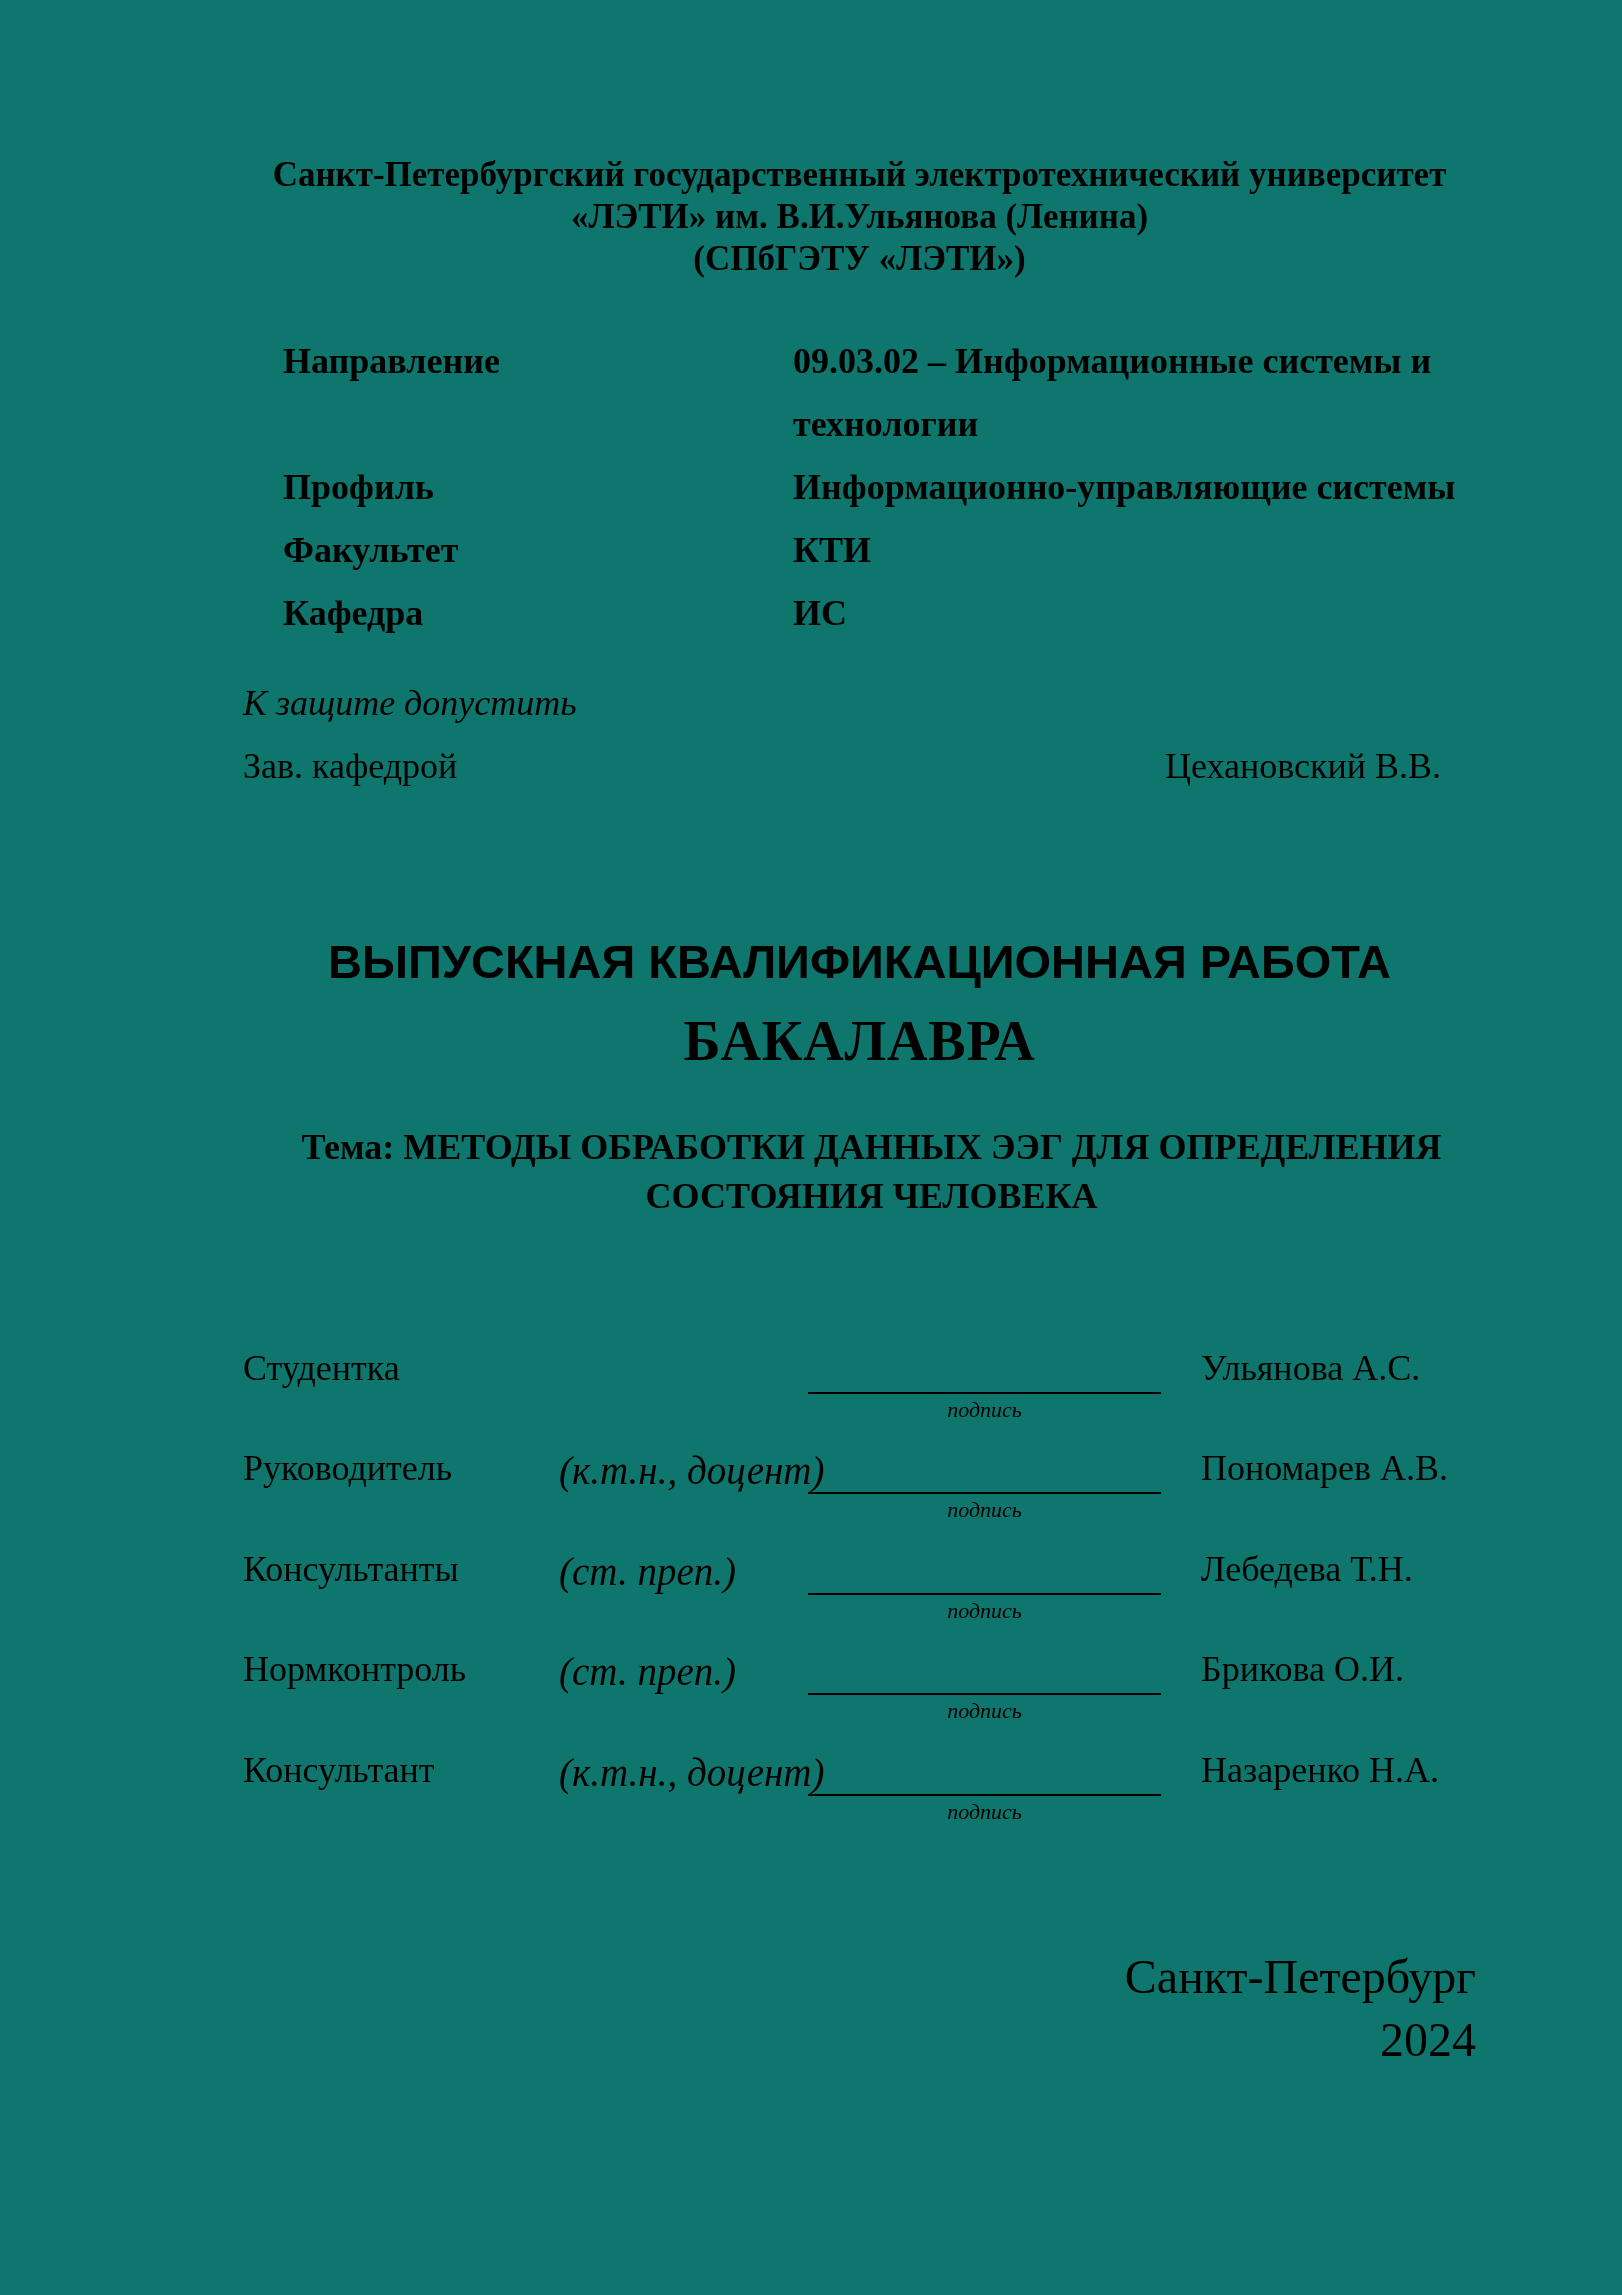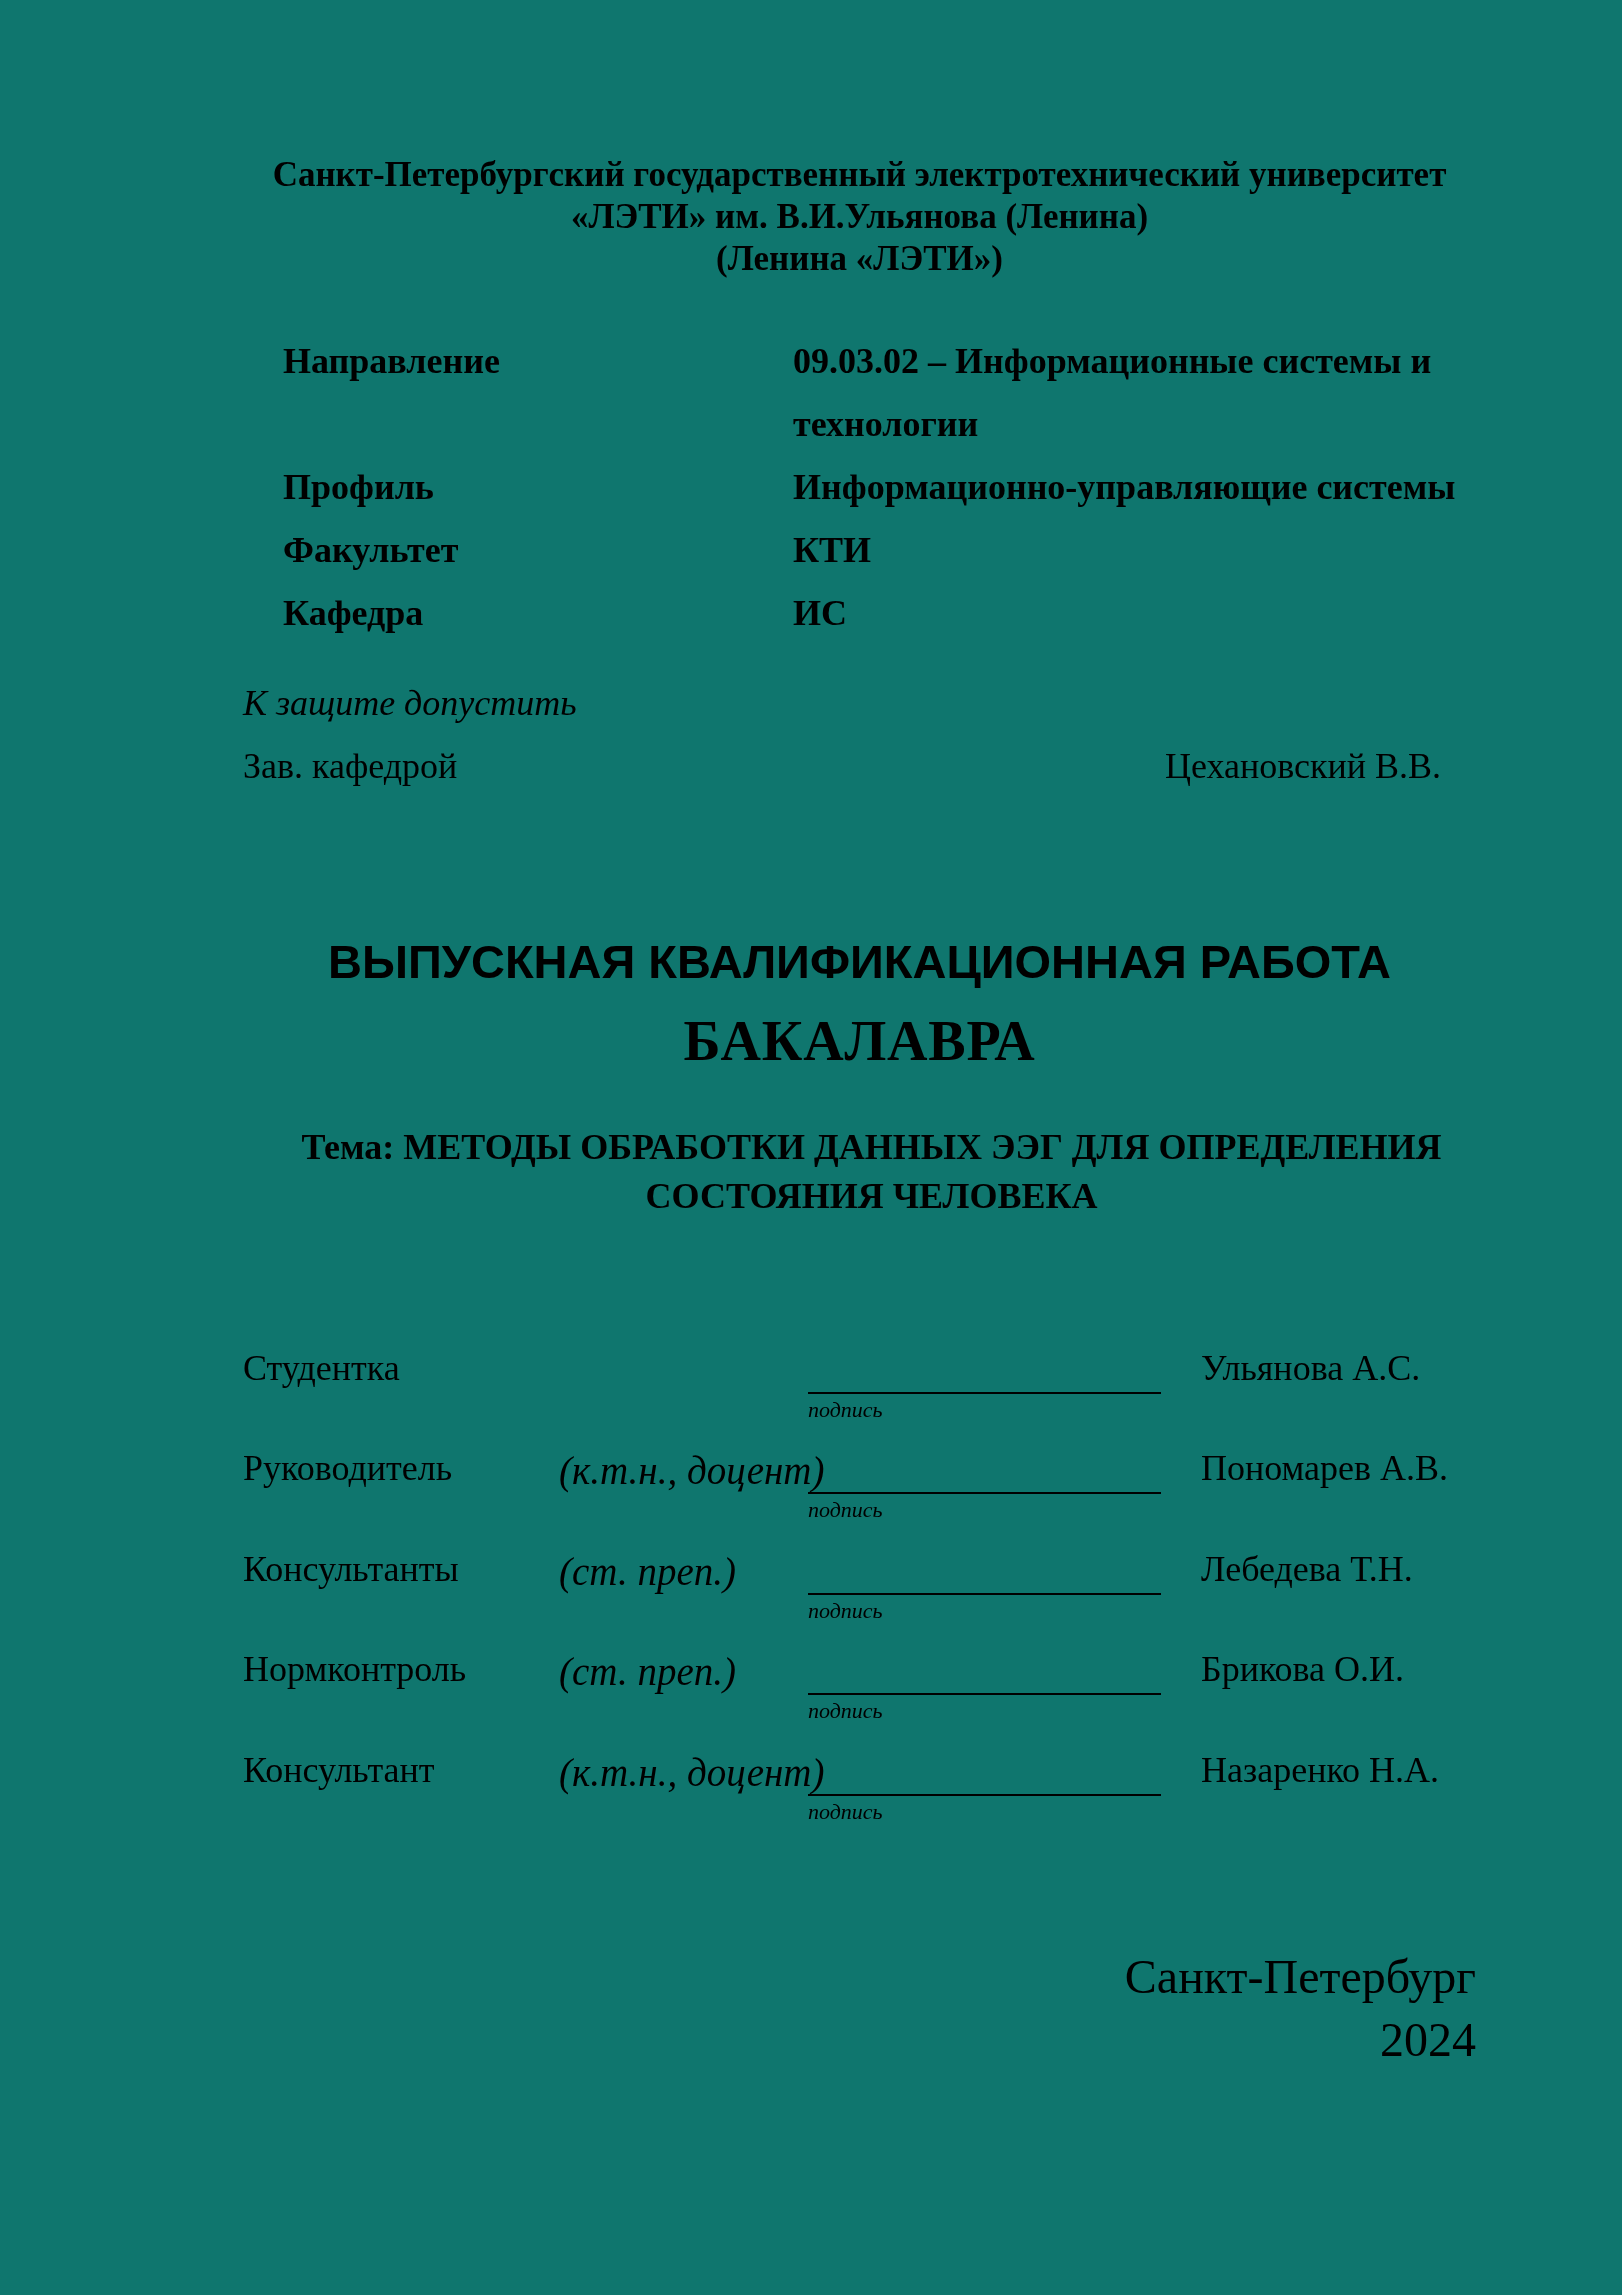--- a/index.html
+++ b/index.html
@@ -94,21 +94,21 @@
   .sig-qual {
     position: absolute; left: 316px; top: 5.5px;
     font-style: italic; font-size: 39px; line-height: 38px;
   }
   .sig-line {
     position: absolute; left: 565px; top: 46px; width: 353px;
     border-top: 2.4px solid #000000; height: 0;
   }
   .sig-caption {
     position: absolute; left: 565px; top: 50px; width: 353px;
-    text-align: left;
+    text-align: center;
     font-style: italic; font-size: 22px; line-height: 27px;
   }
   .sig-name { position: absolute; left: 958px; top: 0; line-height: 44px; }
 
   
   .footer {
     position: absolute;
     top: 1945px; left: 243px; width: 1233px;
     text-align: right;
     font-size: 48px;
@@ -116,21 +116,21 @@
   }
 </style>
 </head>
 <body>
 
 <div class="page">
 
   <header class="university">
     <div>Санкт-Петербургский государственный электротехнический университет</div>
     <div>«ЛЭТИ» им. В.И.Ульянова (Ленина)</div>
-    <div>(Ленина «ЛЭТИ»)</div>
+    <div>(СПбГЭТУ «ЛЭТИ»)</div>
   </header>
 
   <section class="info">
     <span class="info-label">Направление</span>
     <span class="info-value">09.03.02 – Информационные системы и технологии</span>
     <span class="info-label">Профиль</span>
     <span class="info-value">Информационно-управляющие системы</span>
     <span class="info-label">Факультет</span>
     <span class="info-value">КТИ</span>
     <span class="info-label">Кафедра</span>

